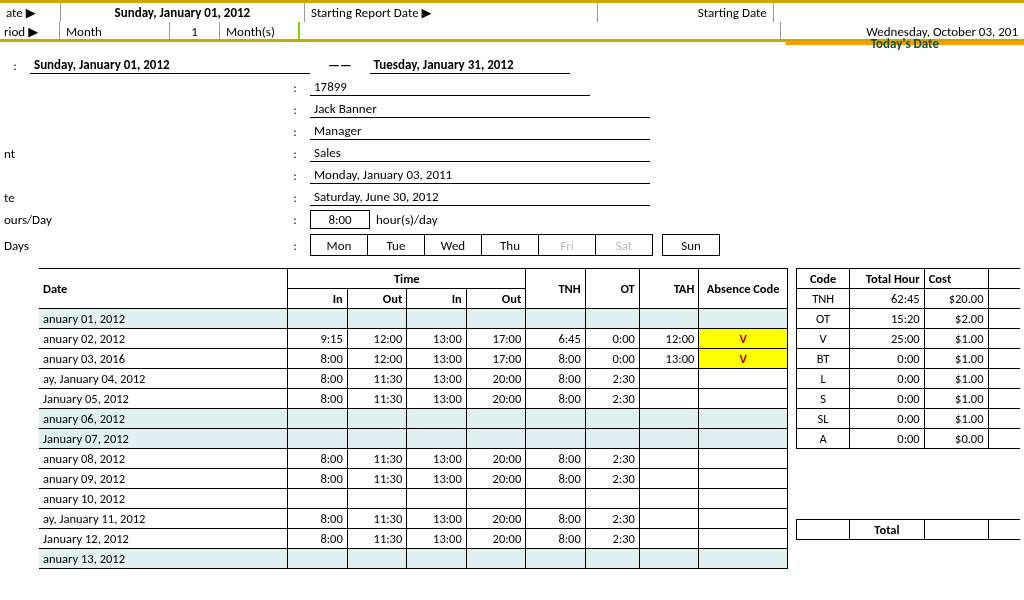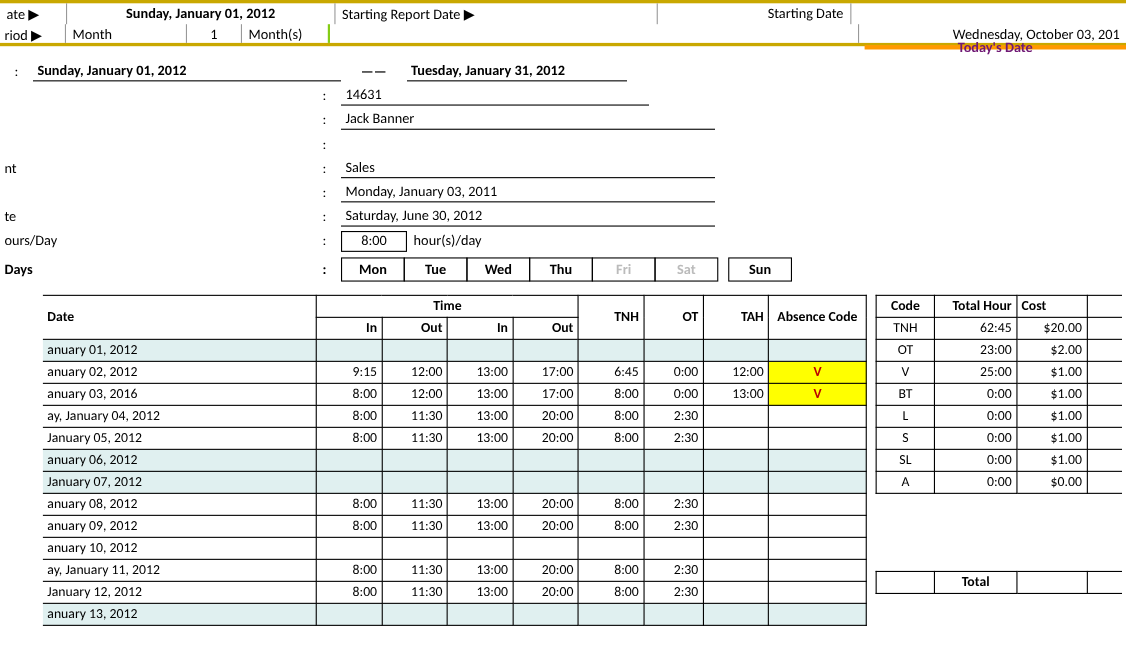--- a/index.html
+++ b/index.html
@@ -26,21 +26,21 @@
     align-items: center;
     white-space: nowrap;
   }
   .tb-date { width: 300px; justify-content: center; font-weight: bold;}
   .tb-report { width: 300px; }
   .tb-startdate { width: 180px; justify-content: flex-end; }
   .tb-gap { flex: 1; }
   .tb-today {
     width: 244px;
     background: #ff9900;
-    color: #701a75;
+    color: #14532d;
     font-weight: bold;
     justify-content: center;
     border-right: none;
     margin-top: 38px;
   }
   .row2 {
     display: flex;
     height: 20px;
     border-bottom: 3px solid #c9a800;
   }
@@ -65,21 +65,21 @@
   .info-dash { padding: 0 18px; font-weight: bold;}
   .info-val2 {
     min-width: 200px;
     border-bottom: 1px solid #000;
     padding: 1px 4px;
     font-weight: bold;
   }
   .hours-val { width: 60px; text-align: center; border:1px solid #000; margin-right:6px; padding:1px 0;}
   .hours-lbl { }
   
-  .days-row { display:flex; align-items:center; height: 26px; margin-top:2px;font-weight:bold;}
+  .days-row { display:flex; align-items:center; height: 26px; margin-top:2px;}
   .day-box {
     width: 58px; height: 22px;
     border: 1px solid #000;
     display: flex; align-items: center; justify-content: center;
     margin-right: -1px;
   }
   .day-box.dim { color: #bbb; }
   .day-box.sun { margin-left: 10px; }
   
   .main-area { display: flex; gap: 8px; margin-top: 6px; }
@@ -132,30 +132,31 @@
 <div class="info-block">
   <div class="info-row">
     <div class="info-colon">:</div>
     <div class="info-val">Sunday, January 01, 2012</div>
     <div class="info-dash">——</div>
     <div class="info-val2">Tuesday, January 31, 2012</div>
   </div>
   <div class="info-row">
     <div class="info-label"></div>
     <div class="info-colon">:</div>
-    <div class="info-val plain" style="min-width:280px;">14631</div>
+    <div class="info-val plain" style="min-width:280px;">17899</div>
   </div>
   <div class="info-row">
     <div class="info-label"></div>
     <div class="info-colon">:</div>
     <div class="info-val plain" style="min-width:340px;">Jack Banner</div>
   </div>
   <div class="info-row">
     <div class="info-label"></div>
     <div class="info-colon">:</div>
+    <div class="info-val plain" style="min-width:340px;">Manager</div>
   </div>
   <div class="info-row">
     <div class="info-label">nt</div>
     <div class="info-colon">:</div>
     <div class="info-val plain" style="min-width:340px;">Sales</div>
   </div>
   <div class="info-row">
     <div class="info-label"></div>
     <div class="info-colon">:</div>
     <div class="info-val plain" style="min-width:340px;">Monday, January 03, 2011</div>
@@ -362,21 +363,21 @@
       </thead>
       <tbody id="sum-body">
           <tr class="rt-row">
             <td class="r-code">TNH</td>
             <td class="r-hour">62:45</td>
             <td class="r-cost">$20.00</td>
             <td style="border-right:none;"></td>
           </tr>
           <tr class="rt-row">
             <td class="r-code">OT</td>
-            <td class="r-hour">23:00</td>
+            <td class="r-hour">15:20</td>
             <td class="r-cost">$2.00</td>
             <td style="border-right:none;"></td>
           </tr>
           <tr class="rt-row">
             <td class="r-code">V</td>
             <td class="r-hour">25:00</td>
             <td class="r-cost">$1.00</td>
             <td style="border-right:none;"></td>
           </tr>
           <tr class="rt-row">

